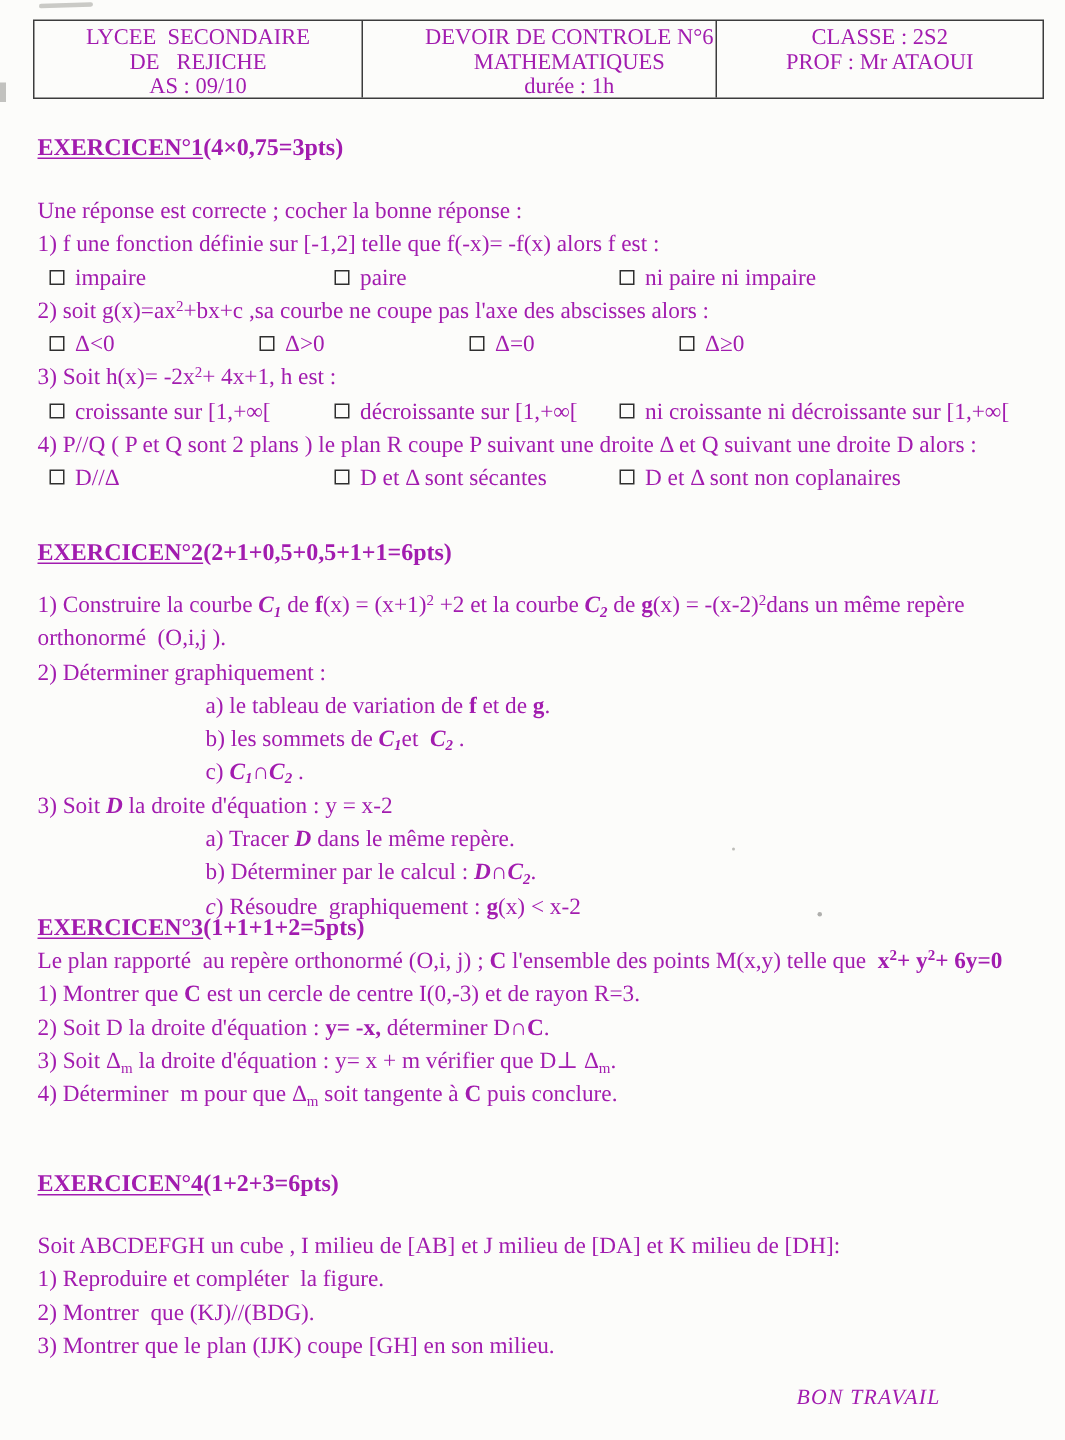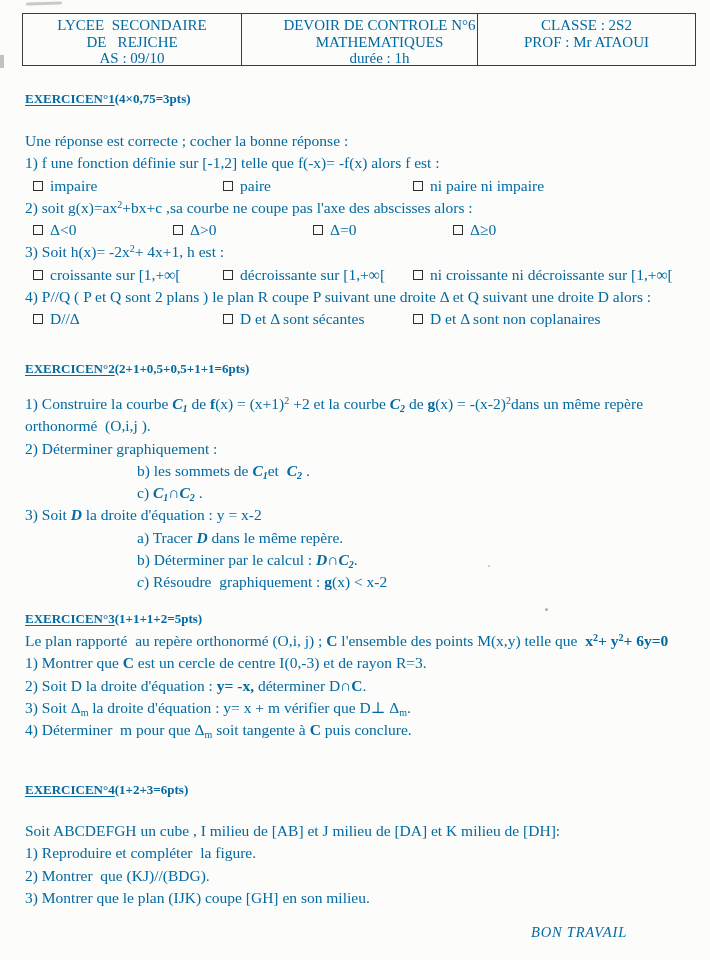--- a/index.html
+++ b/index.html
@@ -27,21 +27,21 @@
   .hcell:first-child{border-left:none;}
   .hcell.c1{width:218px;}
   .hcell.c2{width:236px;padding-left:40px;}
   .hcell.c3{flex:1;}
   
   .exercise{position:absolute;left:25px;right:6px;font-size:15.5px;}
   .ex1{top:88px;}
   .ex2{top:358px;}
   .ex3{top:608px;}
   .ex4{top:779px;}
-  .heading{font-size:13px;line-height:22px;white-space:pre;}
+  .heading{font-size:16px;line-height:22px;white-space:pre;}
   .ex1 .heading{margin-bottom:20px;}
   .ex2 .heading{margin-bottom:13px;}
   .ex3 .heading{}
   .ex4 .heading{margin-bottom:19px;}
   .line{line-height:22.3px;height:22.3px;white-space:pre;}
   .line.indent{padding-left:112px;}
   .b{font-weight:bold;}
   .i{font-style:italic;}
   .u{text-decoration:underline;text-underline-offset:2px;}
   sup{font-size:10px;vertical-align:5px;line-height:0;}
@@ -71,21 +71,21 @@
   .edge-mark{
     position:absolute;left:0;top:55px;width:4px;height:13px;
     background:#9b9b97;opacity:.6;
   }
   .speck1{position:absolute;left:545px;top:608px;width:3px;height:3px;background:#8f8f8b;border-radius:50%;opacity:.7;}
   .speck2{position:absolute;left:488px;top:565px;width:2px;height:2px;background:#a3a39e;border-radius:50%;opacity:.7;}
 </style>
 </head>
 <body>
 
-<div class="page" style="background: rgb(252, 252, 250); color: #0369a1;">
+<div class="page" style="background: rgb(252, 252, 250); color: #a21caf;">
 
   <div class="smudge"></div>
   <div class="edge-mark"></div>
   <div class="speck1"></div>
   <div class="speck2"></div>
 
   <div class="header-table">
     <div class="hcell c1">
       <div>LYCEE  SECONDAIRE</div>
       <div>DE   REJICHE</div>
@@ -113,20 +113,21 @@
         <div class="line"><span>3) Soit h(x)= -2x</span><sup>2</sup><span>+ 4x+1, h est :</span></div>
         <div class="line options" data-cols="3"><span class="opt"><span class="box"></span><span>croissante sur [1,+∞[</span></span><span class="opt"><span class="box"></span><span>décroissante sur [1,+∞[</span></span><span class="opt"><span class="box"></span><span>ni croissante ni décroissante sur [1,+∞[</span></span></div>
         <div class="line"><span>4) P//Q ( P et Q sont 2 plans ) le plan R coupe P suivant une droite Δ et Q suivant une droite D alors :</span></div>
         <div class="line options" data-cols="3"><span class="opt"><span class="box"></span><span>D//Δ</span></span><span class="opt"><span class="box"></span><span>D et Δ sont sécantes</span></span><span class="opt"><span class="box"></span><span>D et Δ sont non coplanaires</span></span></div>
       </section>
       <section class="exercise ex2">
         <div class="heading"><span class="b u">EXERCICEN°2</span><span class="b">(2+1+0,5+0,5+1+1=6pts)</span></div>
         <div class="line"><span>1) Construire la courbe </span><span class="b i">C</span><sub class="b i">1</sub><span> de </span><span class="b">f</span><span>(x) = (x+1)</span><sup>2</sup><span> +2 et la courbe </span><span class="b i">C</span><sub class="b i">2</sub><span> de </span><span class="b">g</span><span>(x) = -(x-2)</span><sup>2</sup><span>dans un même repère</span></div>
         <div class="line"><span>orthonormé  (O,i,j ).</span></div>
         <div class="line"><span>2) Déterminer graphiquement :</span></div>
+        <div class="line indent"><span>a) le tableau de variation de </span><span class="b">f</span><span> et de </span><span class="b">g</span><span>.</span></div>
         <div class="line indent"><span>b) les sommets de </span><span class="b i">C</span><sub class="b i">1</sub><span>et  </span><span class="b i">C</span><sub class="b i">2</sub><span> .</span></div>
         <div class="line indent"><span>c) </span><span class="b i">C</span><sub class="b i">1</sub><span class="b">∩</span><span class="b i">C</span><sub class="b i">2</sub><span> .</span></div>
         <div class="line"><span>3) Soit </span><span class="b i">D</span><span> la droite d'équation : y = x-2</span></div>
         <div class="line indent"><span>a) Tracer </span><span class="b i">D</span><span> dans le même repère.</span></div>
         <div class="line indent"><span>b) Déterminer par le calcul : </span><span class="b i">D</span><span class="b">∩</span><span class="b i">C</span><sub class="b i">2</sub><span>.</span></div>
         <div class="line indent"><span class="i">c</span><span>) Résoudre  graphiquement : </span><span class="b">g</span><span>(x) &lt; x-2</span></div>
       </section>
       <section class="exercise ex3">
         <div class="heading"><span class="b u">EXERCICEN°3</span><span class="b">(1+1+1+2=5pts)</span></div>
         <div class="line"><span>Le plan rapporté  au repère orthonormé (O,i, j) ; </span><span class="b">C</span><span> l'ensemble des points M(x,y) telle que  </span><span class="b">x</span><sup class="b">2</sup><span class="b">+ y</span><sup class="b">2</sup><span class="b">+ 6y=0</span></div>

